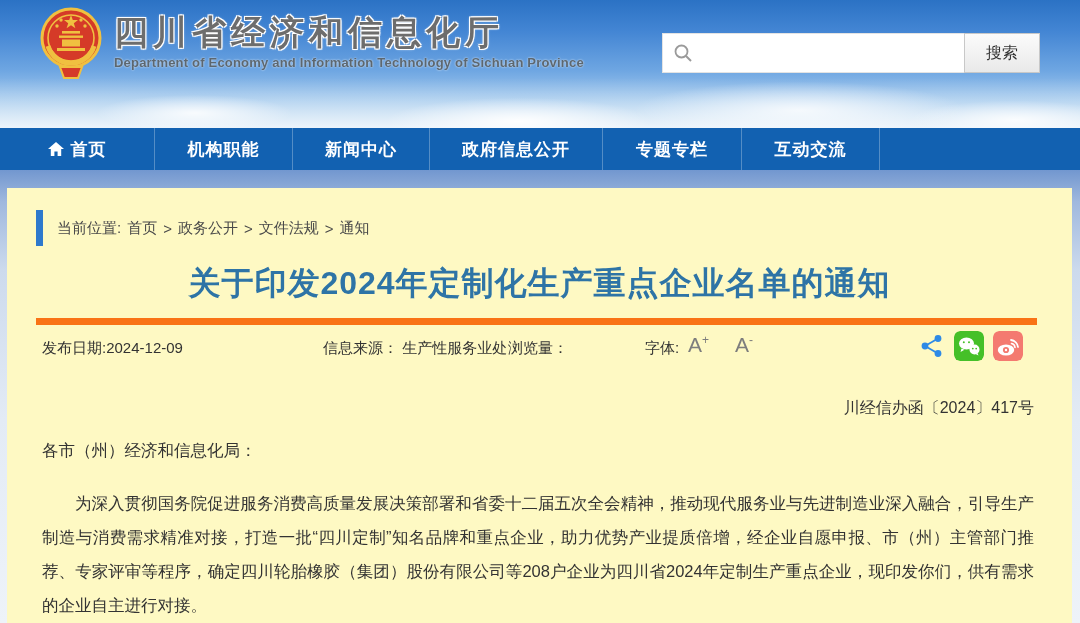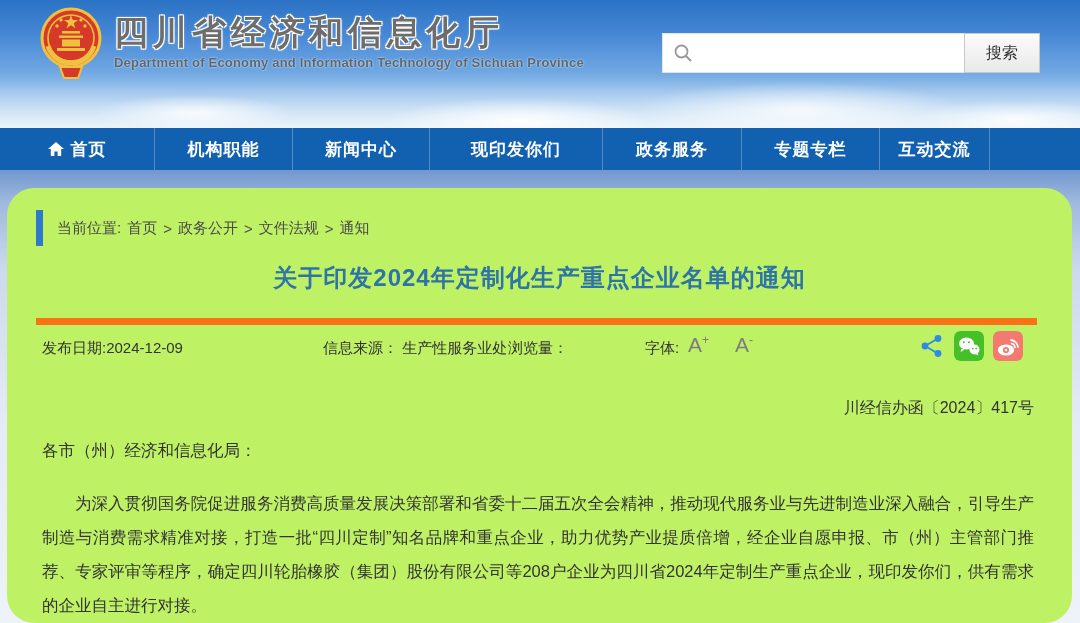--- a/index.html
+++ b/index.html
@@ -59,32 +59,32 @@
   .nav-item:nth-child(6){width:138px}
   .nav-item:nth-child(7){width:110px}
   .nav-fill { flex:1; }
   .home-icon { width:16px; height:15px; }
 
   
   .page-bg {
     position:absolute; top:170px; left:0; width:1080px; height:453px;
     background:linear-gradient(180deg,#7297cf 0%,#9fb8de 7%,#ccdaed 22%,#e3ebf5 55%,#eef3f9 100%);
   }
-  .panel { position:absolute; left:7px; top:188px; width:1065px; height:435px; background:#bef264;border-radius:27px; }
+  .panel { position:absolute; left:7px; top:188px; width:1065px; height:435px; background:#fef9c3; }
 
   
   .breadcrumb { position:absolute; left:29px; top:22px; height:36px; display:flex; align-items:center; }
   .crumb-bar { width:7px; height:36px; background:#2e79cc; }
   .breadcrumb-text { margin-left:14px; font-size:15px; color:#4a4a4a; display:flex; align-items:center; gap:6px; }
   .crumb-link { cursor:pointer; }
   .crumb-sep { color:#4a4a4a; }
 
   
   .article-title { position:absolute; top:74px; left:0; width:100%; text-align:center;
-    font-size:24px; font-weight:600; color:#2e74a6; letter-spacing:1px; }
+    font-size:32px; font-weight:600; color:#2e74a6; letter-spacing:1px; }
 
   
   .meta { position:absolute; left:29px; top:130px; width:1001px; height:46px; border-top:7px solid #f97316; font-size:15px; color:#333; }
   .meta .m-item { position:absolute; top:14px; white-space:nowrap; }
   .m-date { left:6px; }
   .m-source { left:248px;margin-left:39px; }
   .m-views { left:472px; }
   .m-font-label { left:609px; color:#333; }
   .font-btn { position:absolute; top:8px; font-size:21px; color:#7d7d7d; cursor:pointer; }
   .font-btn sup { font-size:12px; }
@@ -150,24 +150,21 @@
       </svg>
       <span>首页</span>
     </div>
     <div class="nav-item">
       <span>机构职能</span>
     </div>
     <div class="nav-item">
       <span>新闻中心</span>
     </div>
     <div class="nav-item">
-      <span>现印发你们</span>
-    </div>
-    <div class="nav-item">
-      <span>政务服务</span>
+      <span>政府信息公开</span>
     </div>
     <div class="nav-item">
       <span>专题专栏</span>
     </div>
     <div class="nav-item">
       <span>互动交流</span>
     </div>
     <div class="nav-fill"></div>
   </div>
 

